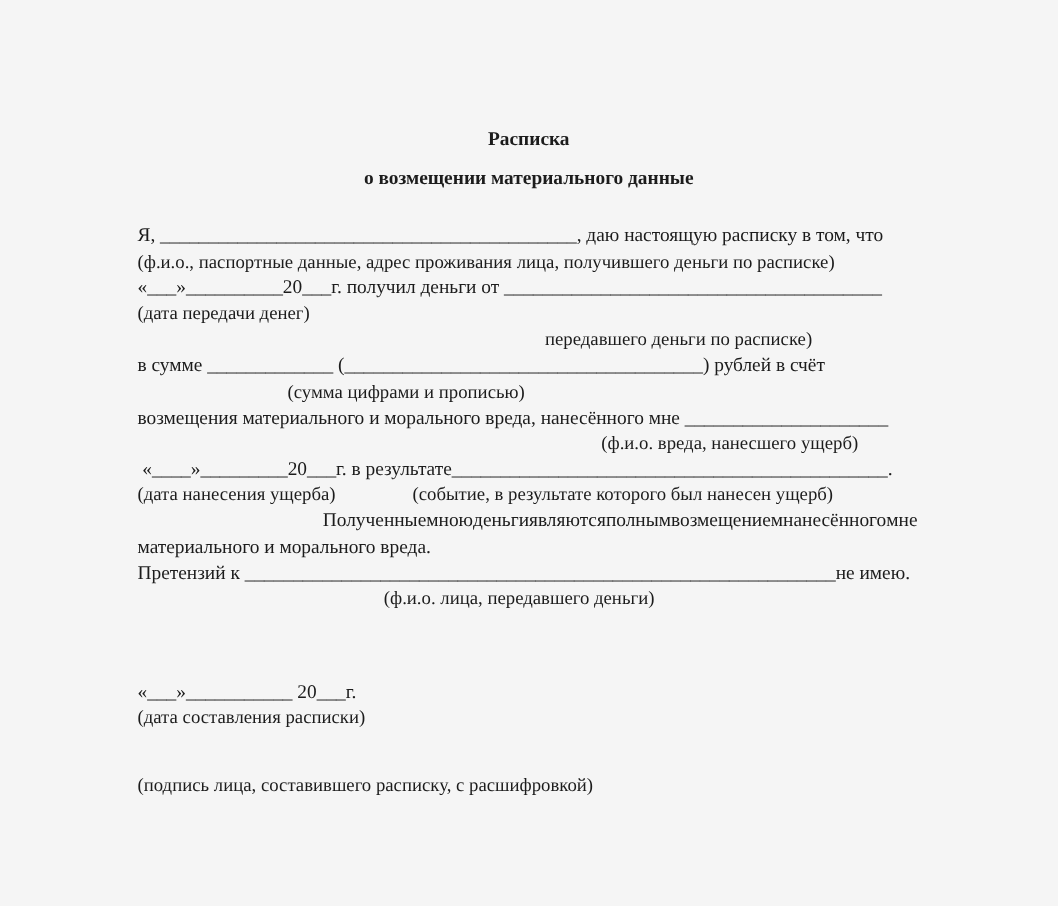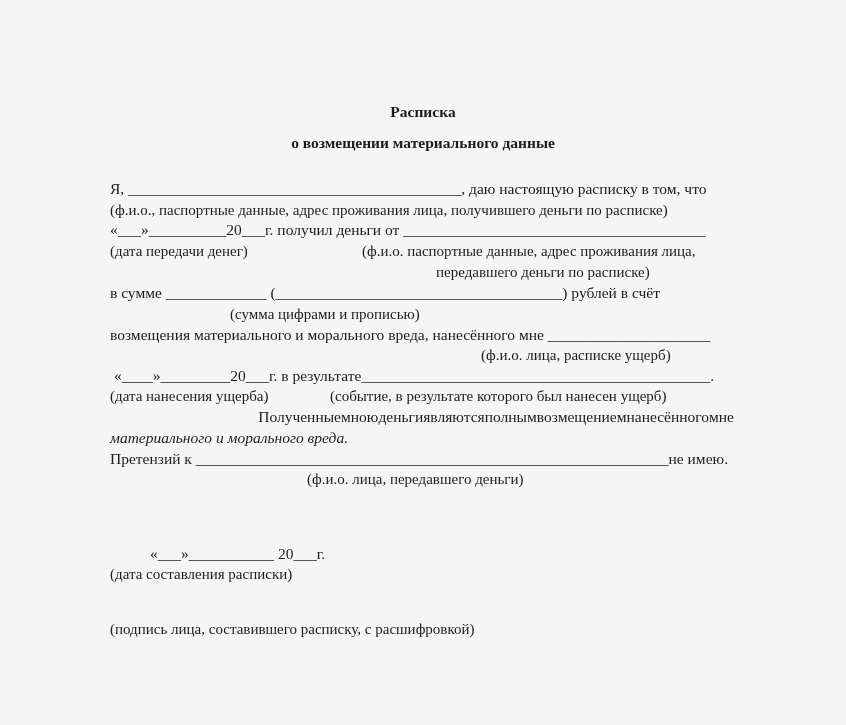--- a/index.html
+++ b/index.html
@@ -33,46 +33,45 @@
 <div class="page">
 
   <div class="ln title center" style="top:103px;">Расписка</div>
   <div class="ln title center" style="top:134px;">о возмещении материального данные</div>
 
   <div class="ln" style="left:110px; top:180px;">Я, ___________________________________________, даю настоящую расписку в том, что</div>
   <div class="ln it" style="left:110px; top:201px;">(ф.и.о., паспортные данные, адрес проживания лица, получившего деньги по расписке)</div>
 
   <div class="ln" style="left:110px; top:221px;">«___»__________20___г. получил деньги от _______________________________________</div>
   <div class="ln it" style="left:110px; top:242px;">(дата передачи денег)</div>
-  <div class="ln it" style="left:362px; top:242px;">(ф.и.о. паспортные данные, адрес проживания лица,</div>
   <div class="ln it" style="left:436px; top:263px;">передавшего деньги по расписке)</div>
 
   <div class="ln" style="left:110px; top:284px;">в сумме _____________ (_____________________________________) рублей в счёт</div>
   <div class="ln it" style="left:230px; top:305px;">(сумма цифрами и прописью)</div>
 
   <div class="ln" style="left:110px; top:326px;">возмещения материального и морального вреда, нанесённого мне _____________________</div>
-  <div class="ln it" style="left:481px; top:346px;">(ф.и.о. лица, расписке ущерб)</div>
+  <div class="ln it" style="left:481px; top:346px;">(ф.и.о. вреда, нанесшего ущерб)</div>
 
   <div class="ln" style="left:110px; top:367px;"> «____»_________20___г. в результате_____________________________________________.</div>
   <div class="ln it" style="left:110px; top:387px;">(дата нанесения ущерба)</div>
   <div class="ln it" style="left:330px; top:387px;">(событие, в результате которого был нанесен ущерб)</div>
 
   <div class="justify" style="top:408px;">
     <span>Полученные</span>
     <span>мною</span>
     <span>деньги</span>
     <span>являются</span>
     <span>полным</span>
     <span>возмещением</span>
     <span>нанесённого</span>
     <span>мне</span>
   </div>
-  <div class="ln" style="left:110px; top:429px;font-style:italic;">материального и морального вреда.</div>
+  <div class="ln" style="left:110px; top:429px;">материального и морального вреда.</div>
 
   <div class="ln" style="left:110px; top:450px;">Претензий к _____________________________________________________________не имею.</div>
   <div class="ln it" style="left:307px; top:470px;">(ф.и.о. лица, передавшего деньги)</div>
 
-  <div class="ln" style="left:110px; top:545px;margin-left:40px;">«___»___________ 20___г.</div>
+  <div class="ln" style="left:110px; top:545px;">«___»___________ 20___г.</div>
   <div class="ln it" style="left:110px; top:565px;">(дата составления расписки)</div>
 
   <div class="ln it" style="left:110px; top:620px;">(подпись лица, составившего расписку, с расшифровкой)</div>
 
 </div>
 
 </body></html>

